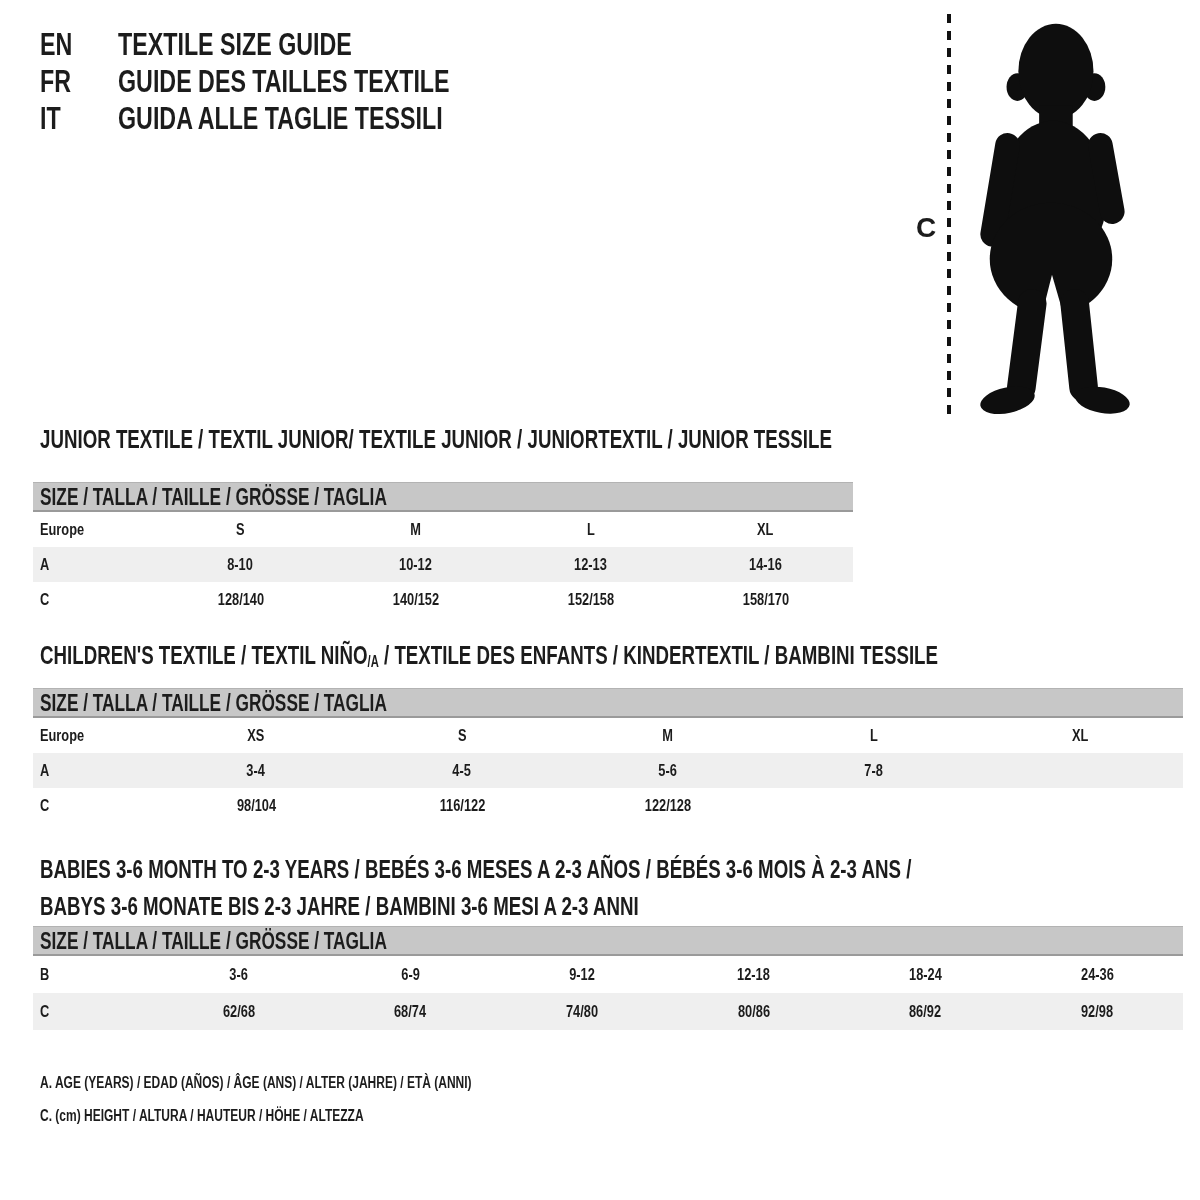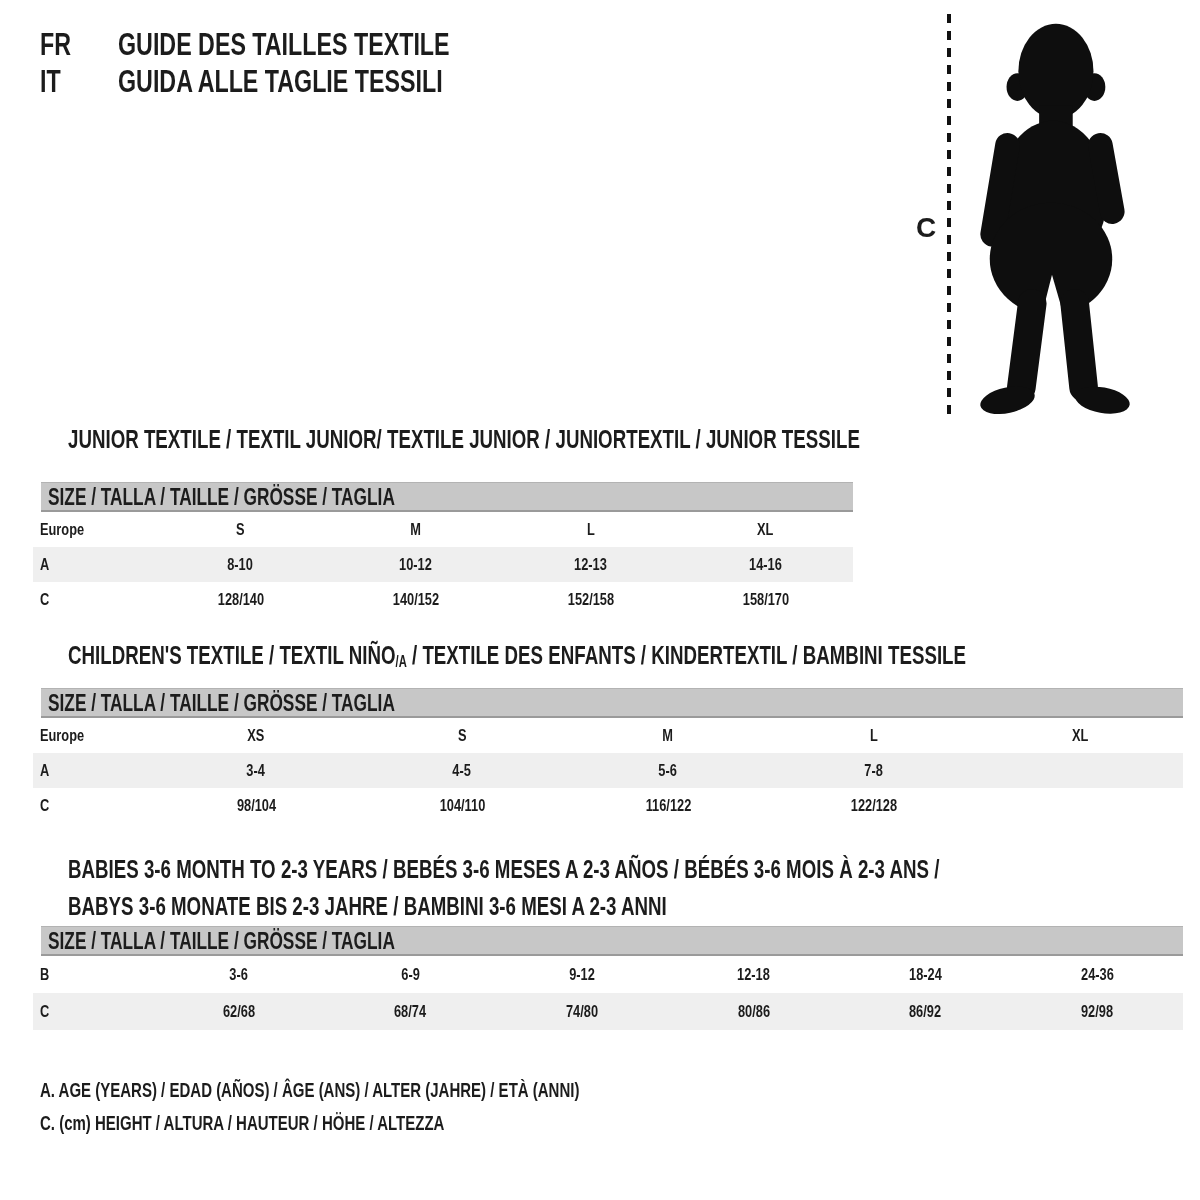--- a/index.html
+++ b/index.html
@@ -26,53 +26,57 @@
   
   .lang-block { position:absolute; left:40px; top:26px; }
   .lang-row { display:grid; grid-template-columns:78px auto; height:37px; align-items:center; font-size:31px; }
 
   
   .measure-line { position:absolute; left:946px; top:14px; }
   .height-label { position:absolute; left:916px; top:212px; font-size:28px; }
   .toddler-svg { position:absolute; left:955px; top:12px; }
 
   
-  .tbl-title { position:absolute; left:40px; font-size:26px; line-height:30px; font-weight:700;margin-left:28px; }
+  .tbl-title { position:absolute; left:40px; font-size:26px; line-height:30px; font-weight:700; }
   .pos-t1 { top:424px; }
   .pos-t2 { top:640px; }
   .pos-t3 { top:851px; line-height:37px; }
 
   
   .size-table { position:absolute; left:33px; }
   .tbl1 { top:482px; width:820px; }
   .tbl2 { top:688px; width:1150px; }
   .tbl3 { top:926px; width:1150px; }
   .thead {
     height:30px; background:#c7c7c7;
     border-top:1px solid #b3b3b3;
     border-bottom:2px solid #9a9a9a;
     display:flex; align-items:center;
-    padding-left:7px; font-size:24px;margin-left:8px;
+    padding-left:7px; font-size:24px;
   }
   .trow { display:grid; height:35px; align-items:center; font-size:16px; }
   .tbl3 .trow { height:37px; }
   .trow.shaded { background:#efefef; }
   .tcell { text-align:center; }
   .tlabel { text-align:left; padding-left:7px; }
 
   
   .legend { position:absolute; left:40px; top:1074px; }
-  .legend-line { height:33px; display:flex; align-items:center; font-size:20px; }
+  .legend-line { height:33px; display:flex; font-size:16px; }
 </style>
 </head>
 <body>
 
 <div id="page">
 
   <div class="lang-block">
+    <div class="lang-row">
+      <span class="l-cond">EN</span>
+      <span class="l-cond">TEXTILE SIZE GUIDE</span>
+    </div>
     <div class="lang-row">
       <span class="l-cond">FR</span>
       <span class="l-cond">GUIDE DES TAILLES TEXTILE</span>
     </div>
     <div class="lang-row">
       <span class="l-cond">IT</span>
       <span class="l-cond">GUIDA ALLE TAGLIE TESSILI</span>
     </div>
   </div>
 
@@ -149,21 +153,20 @@
         <div class="trow shaded" style="grid-template-columns: 120px repeat(5, 1fr);">
           <div class="tcell tlabel"><span class="lab-cond">A</span></div>
           <div class="tcell"><span class="c-cond">3-4</span></div>
           <div class="tcell"><span class="c-cond">4-5</span></div>
           <div class="tcell"><span class="c-cond">5-6</span></div>
           <div class="tcell"><span class="c-cond">7-8</span></div>
         </div>
         <div class="trow" style="grid-template-columns: 120px repeat(5, 1fr);">
           <div class="tcell tlabel"><span class="lab-cond">C</span></div>
           <div class="tcell"><span class="c-cond">98/104</span></div>
-          <div class="tcell"><span class="c-cond">104/110</span></div>
           <div class="tcell"><span class="c-cond">116/122</span></div>
           <div class="tcell"><span class="c-cond">122/128</span></div>
         </div>
       </div>
   </section>
 
   <h2 class="tbl-title pos-t3">
     <span class="t-cond">BABIES 3-6 MONTH TO 2-3 YEARS / BEBÉS 3-6 MESES A 2-3 AÑOS / BÉBÉS 3-6 MOIS À 2-3 ANS /</span><br>
     <span class="t-cond">BABYS 3-6 MONATE BIS 2-3 JAHRE / BAMBINI 3-6 MESI A 2-3 ANNI</span>
   </h2>

